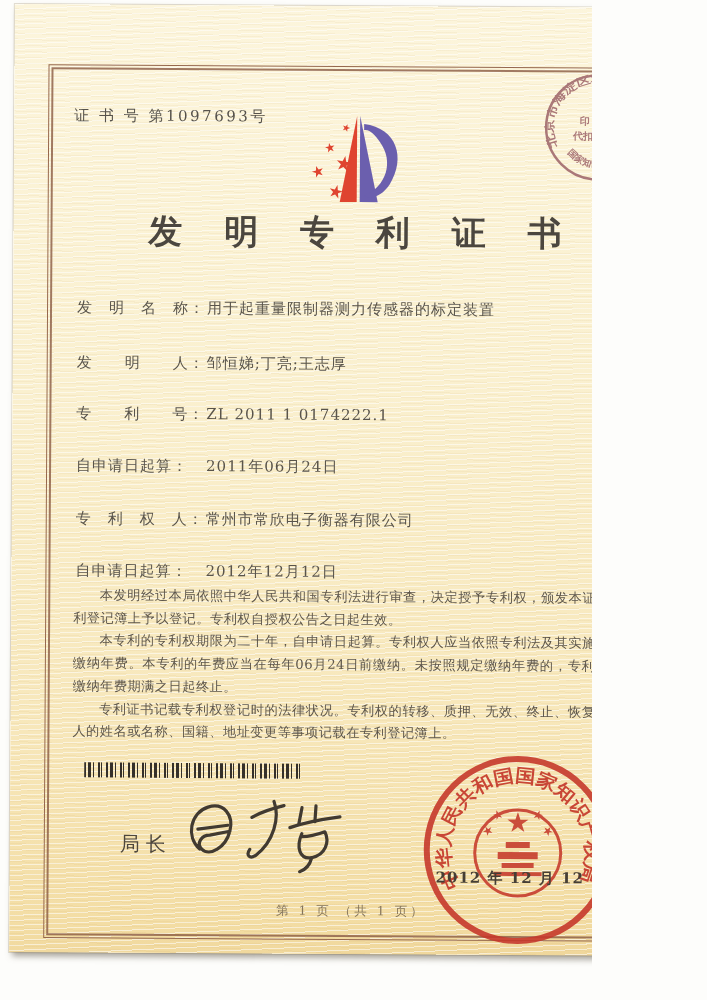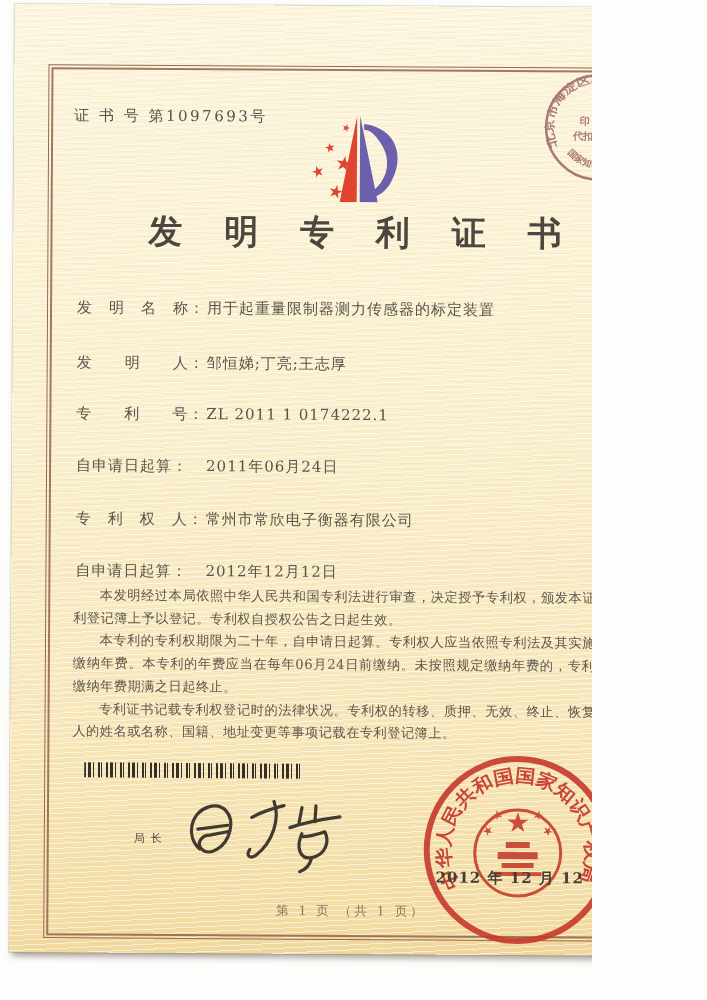--- a/index.html
+++ b/index.html
@@ -23,21 +23,21 @@
   .body-text{position:absolute;left:62px;top:580px;width:578px;font-size:13.2px;line-height:1.72;
          color:#5d564b;text-align:justify;letter-spacing:.5px;}
   .body-text p{margin:0;text-indent:2em;}
   .barcode{position:absolute;left:74px;top:758px;width:218px;height:15px;
          background:repeating-linear-gradient(90deg,
            #35302a 0 2px,transparent 2px 4px,
            #35302a 4px 7px,transparent 7px 9px,
            #35302a 9px 10px,transparent 10px 14px,
            #35302a 14px 16px,transparent 16px 17px,
            #35302a 17px 18px,transparent 18px 22px);}
-  .sig-title{position:absolute;left:124px;top:826px;font-size:11px;letter-spacing:6px;color:#4e473d;}
+  .sig-title{position:absolute;left:110px;top:826px;font-size:20px;letter-spacing:6px;color:#4e473d;}
   .signature{position:absolute;left:168px;top:786px;}
   .signature path{fill:none;stroke:#413a31;stroke-width:3.2;stroke-linecap:round;stroke-linejoin:round;}
   .seal{position:absolute;left:407px;top:742px;}
   .seal-red{fill:#c5392b;}
   .seal-stroke{fill:none;stroke:#c5392b;}
   .seal-date{position:absolute;left:426px;top:862px;font-size:15px;font-weight:600;color:#453e35;
          letter-spacing:1px;white-space:nowrap;}
   .footer{position:absolute;left:0;right:0;top:897px;text-align:center;font-size:12.5px;
          color:#85755b;letter-spacing:3px;}
   .tax-stamp{position:absolute;left:523px;top:59px;opacity:.9;}

